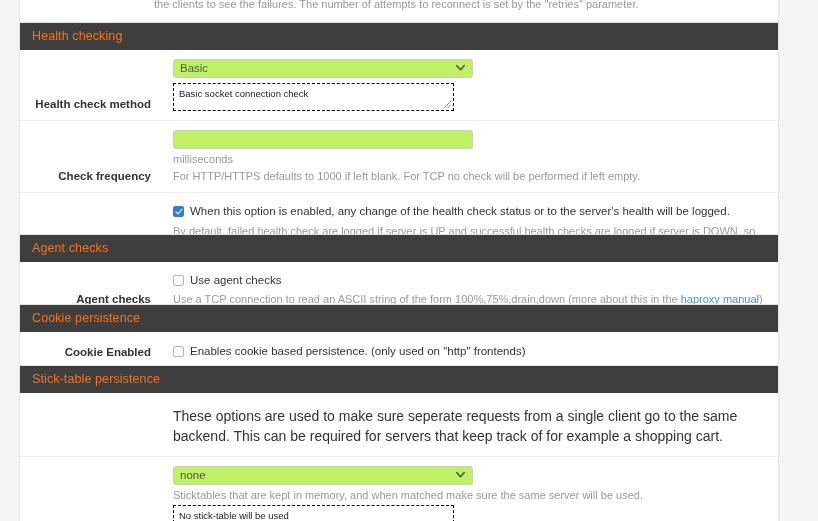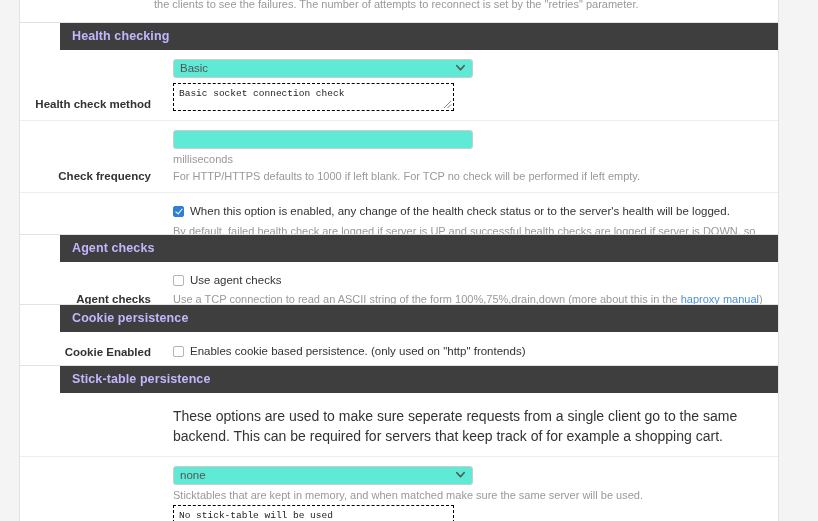--- a/index.html
+++ b/index.html
@@ -21,27 +21,26 @@
   .panel {
     position: absolute;
     left: 19px;
     width: 760px;
     background: #ffffff;
     border: 1px solid #e3e3e3;
     box-sizing: border-box;
   }
   .panel-heading {
     background: #3e3e3e;
-    color: #c4b5fd;
+    color: #f97316;
     font-size: 12.5px;
-    font-weight: bold;
+    font-weight: normal;
     padding: 6px 0 6px 12px;
     line-height: 15px;
     letter-spacing: .1px;
-    margin-left: 40px;
   }
   .panel-body { padding: 0; }
 
   
   .form-row {
     display: flex;
     align-items: flex-end;
     padding: 9px 0 9px 0;
     border-bottom: 1px solid #eeeeee;
     box-sizing: border-box;
@@ -67,21 +66,21 @@
 
   
   select.ctl, input.ctl {
     display: block;
     width: 300px;
     height: 19px;
     box-sizing: border-box;
     font-family: "Liberation Sans", sans-serif;
     font-size: 11.5px;
     color: #555555;
-    background: #5eead4;
+    background: #bef264;
     border: 1px solid #cccccc;
     border-radius: 3px;
     padding: 0 6px;
     line-height: 17px;
     outline: none;
   }
   .select-wrap {
     position: relative;
     width: 300px;
   }
@@ -102,21 +101,21 @@
 
   
   .dashbox {
     position: relative;
     width: 281px;
     height: 28px;
     box-sizing: border-box;
     margin-top: 5px;
     border: 1px dashed #000000;
     background: #ffffff;
-    font-family: Liberation Mono, monospace;
+    font-family: Liberation Sans, sans-serif;
     font-size: 9.5px;
     color: #222222;
     padding: 4px 5px;
     line-height: 12px;
     overflow: hidden;
     resize: none;
   }
   .dashbox .grip {
     position: absolute;
     right: 1px;

